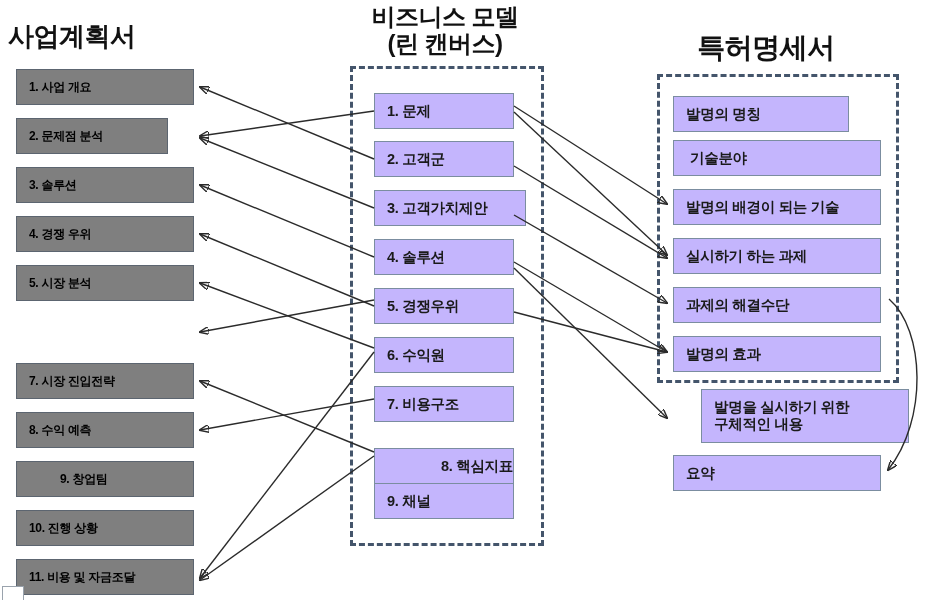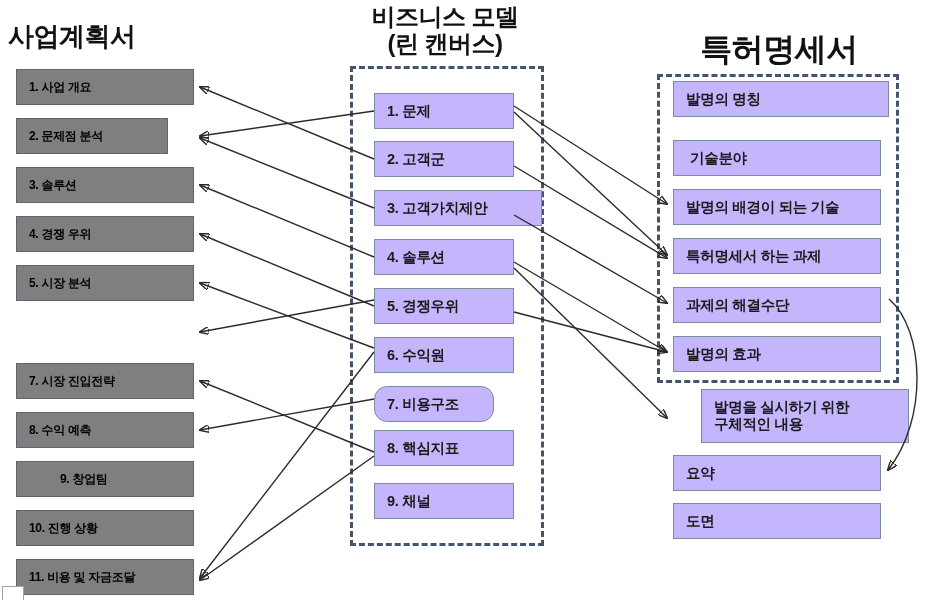--- a/index.html
+++ b/index.html
@@ -11,21 +11,21 @@
   #stage{position:absolute;left:0;top:0;width:939px;height:600px;}
 
   
   .col-title{
     position:absolute;font-weight:bold;color:#111111;
     text-align:center;line-height:1.12;letter-spacing:-0.5px;
     white-space:pre-line;
   }
   #title-business-plan{left:8px;top:22px;width:190px;font-size:26px;text-align:left;}
   #title-lean-canvas{left:330px;top:4px;width:230px;font-size:24px;}
-  #title-patent{left:649px;top:32px;width:260px;font-size:32px;}
+  #title-patent{left:636px;top:32px;width:260px;font-size:28px;}
 
   
   .dashed-frame{
     position:absolute;border:3px dashed #44556b;background:transparent;
   }
   #frame-lean{left:350px;top:66px;width:188px;height:474px;}
   #frame-patent{left:657px;top:74px;width:236px;height:303px;}
 
   
   .box{
@@ -95,67 +95,64 @@
   <div class="box box-left" style="left:16px;top:559px;width:178px;height:36px;">
       <span>11. 비용 및 자금조달</span>
     </div>
 
   <div class="box box-grey" style="left:374px;top:93px;width:140px;height:36px;">
       <span>1. 문제</span>
     </div>
   <div class="box box-grey" style="left:374px;top:141px;width:140px;height:36px;">
       <span>2. 고객군</span>
     </div>
-  <div class="box box-grey" style="left:374px;top:190px;width:168px;height:36px;align-items:center;">
+  <div class="box box-grey" style="left:374px;top:190px;width:152px;height:36px;align-items:center;">
       <span>3. 고객가치제안</span>
     </div>
   <div class="box box-grey" style="left:374px;top:239px;width:140px;height:36px;">
       <span>4. 솔루션</span>
     </div>
   <div class="box box-grey" style="left:374px;top:288px;width:140px;height:36px;">
       <span>5. 경쟁우위</span>
     </div>
   <div class="box box-grey" style="left:374px;top:337px;width:140px;height:36px;">
       <span>6. 수익원</span>
     </div>
-  <div class="box box-grey" style="left:374px;top:386px;width:120px;height:36px;border-radius:13px;">
+  <div class="box box-grey" style="left:374px;top:386px;width:140px;height:36px;">
       <span>7. 비용구조</span>
     </div>
-  <div class="box box-grey" style="left:374px;top:430px;width:140px;height:36px;">
+  <div class="box box-grey" style="left:374px;top:448px;width:140px;height:36px;justify-content:flex-end;">
       <span>8. 핵심지표</span>
     </div>
   <div class="box box-grey" style="left:374px;top:483px;width:140px;height:36px;">
       <span>9. 채널</span>
     </div>
 
-  <div class="box box-grey" style="left:673px;top:81px;width:216px;height:36px;">
+  <div class="box box-grey" style="left:673px;top:96px;width:176px;height:36px;">
       <span>발명의 명칭</span>
     </div>
   <div class="box box-grey" style="left:673px;top:140px;width:208px;height:36px;padding-left:16px;">
       <span>기술분야</span>
     </div>
   <div class="box box-grey" style="left:673px;top:189px;width:208px;height:36px;">
       <span>발명의 배경이 되는 기술</span>
     </div>
   <div class="box box-grey" style="left:673px;top:238px;width:208px;height:36px;">
-      <span>특허명세서 하는 과제</span>
+      <span>실시하기 하는 과제</span>
     </div>
   <div class="box box-grey" style="left:673px;top:287px;width:208px;height:36px;">
       <span>과제의 해결수단</span>
     </div>
   <div class="box box-grey" style="left:673px;top:336px;width:208px;height:36px;">
       <span>발명의 효과</span>
     </div>
   <div class="box box-grey two-line" style="left:673px;top:389px;width:208px;height:54px;margin-left:28px;"><span>발명을 실시하기 위한
 구체적인 내용</span></div>
   <div class="box box-grey" style="left:673px;top:455px;width:208px;height:36px;padding-left:12px;">
       <span>요약</span>
-    </div>
-  <div class="box box-grey" style="left:673px;top:503px;width:208px;height:36px;">
-      <span>도면</span>
     </div>
 
   <div id="corner-stub"></div>
 
   <svg id="wires" viewBox="0 0 939 600" xmlns="http://www.w3.org/2000/svg">
     <defs>
       <marker id="ah" markerWidth="10" markerHeight="8" refX="9" refY="4" orient="auto" markerUnits="userSpaceOnUse">
         <path d="M0,0 L10,4 L0,8 z" fill="#2b2b2b" stroke="none"></path>
       </marker>
     </defs>

